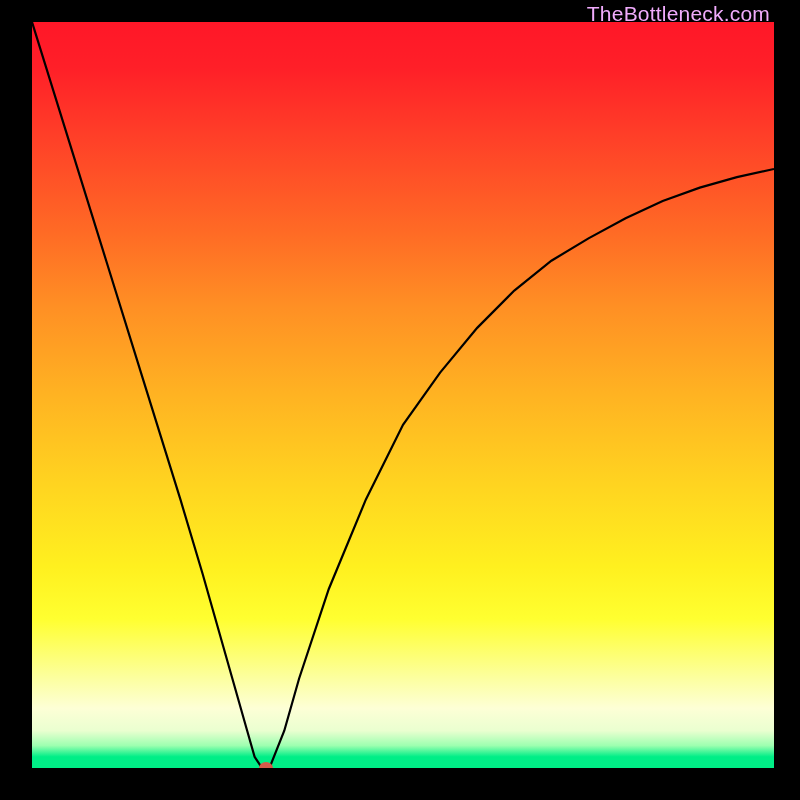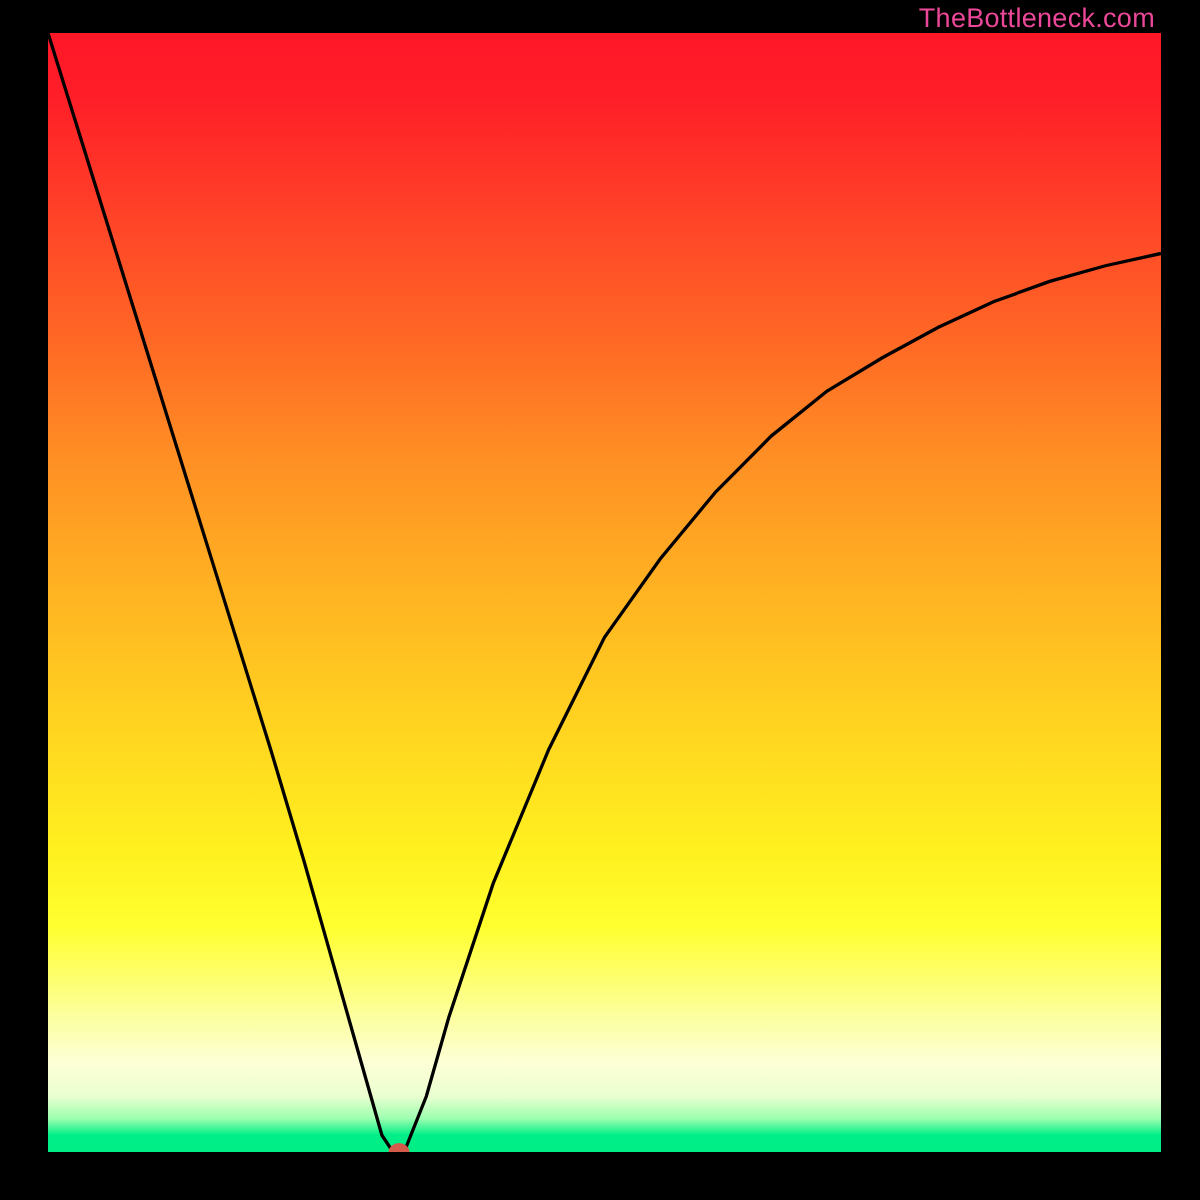--- a/index.html
+++ b/index.html
@@ -32,22 +32,22 @@
       #9dffb0 97%,
       #00ee87 98.5%,
       #00ee86 100%
     );
     overflow: hidden;
   }
   .watermark {
     position: absolute;
     top: 2px;
     right: 30px;
-    color: #ec4899;
-    font-size: 18px;
+    color: #f0abfc;
+    font-size: 21px;
     font-weight: 500;
     letter-spacing: 0.2px;
     pointer-events: none;
     user-select: none;
   }
   svg.curve {
     position: absolute;
     left: 0; top: 0;
     width: 100%; height: 100%;
   }

